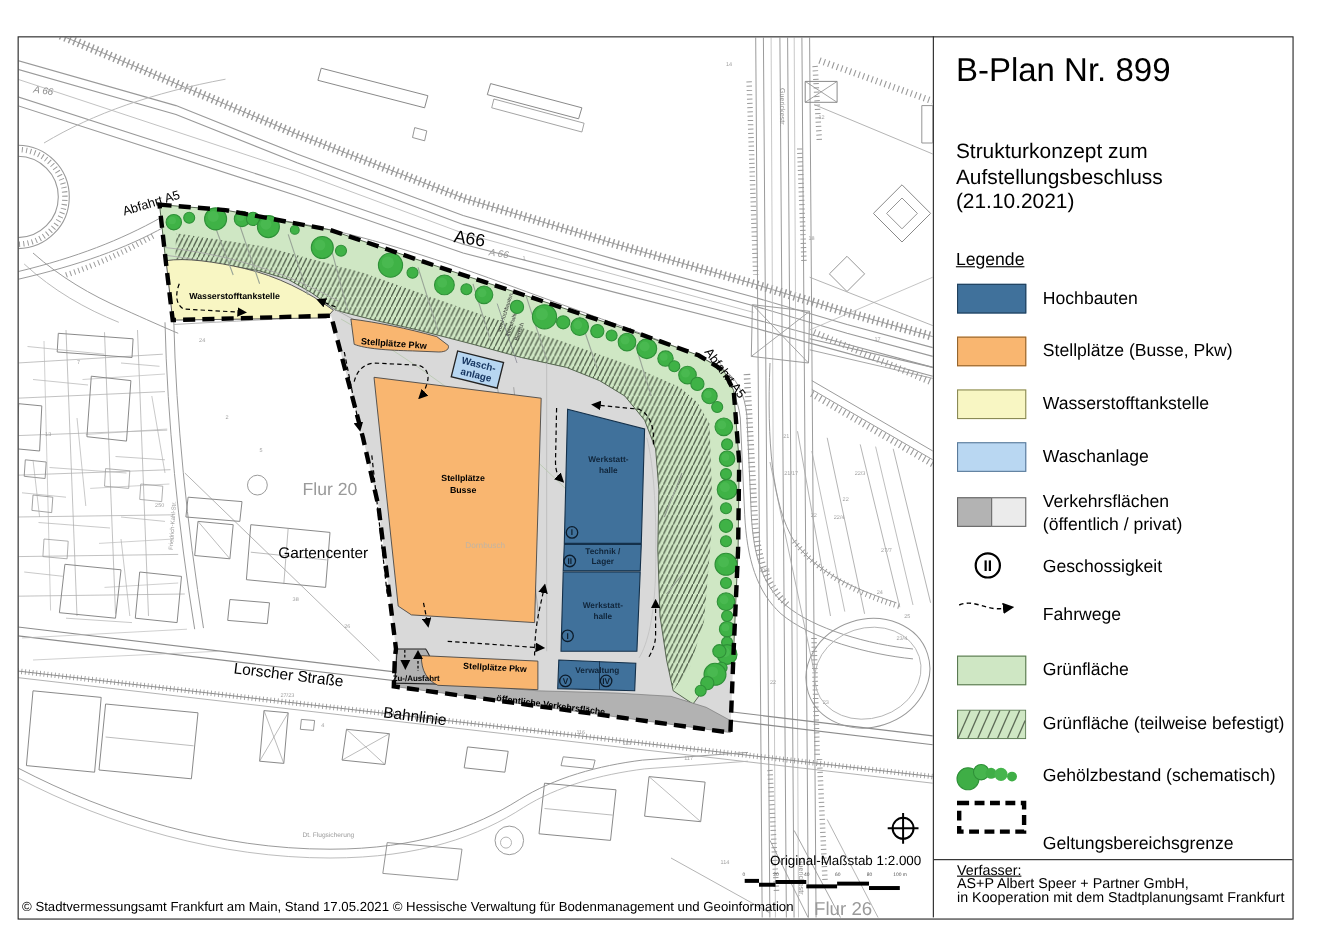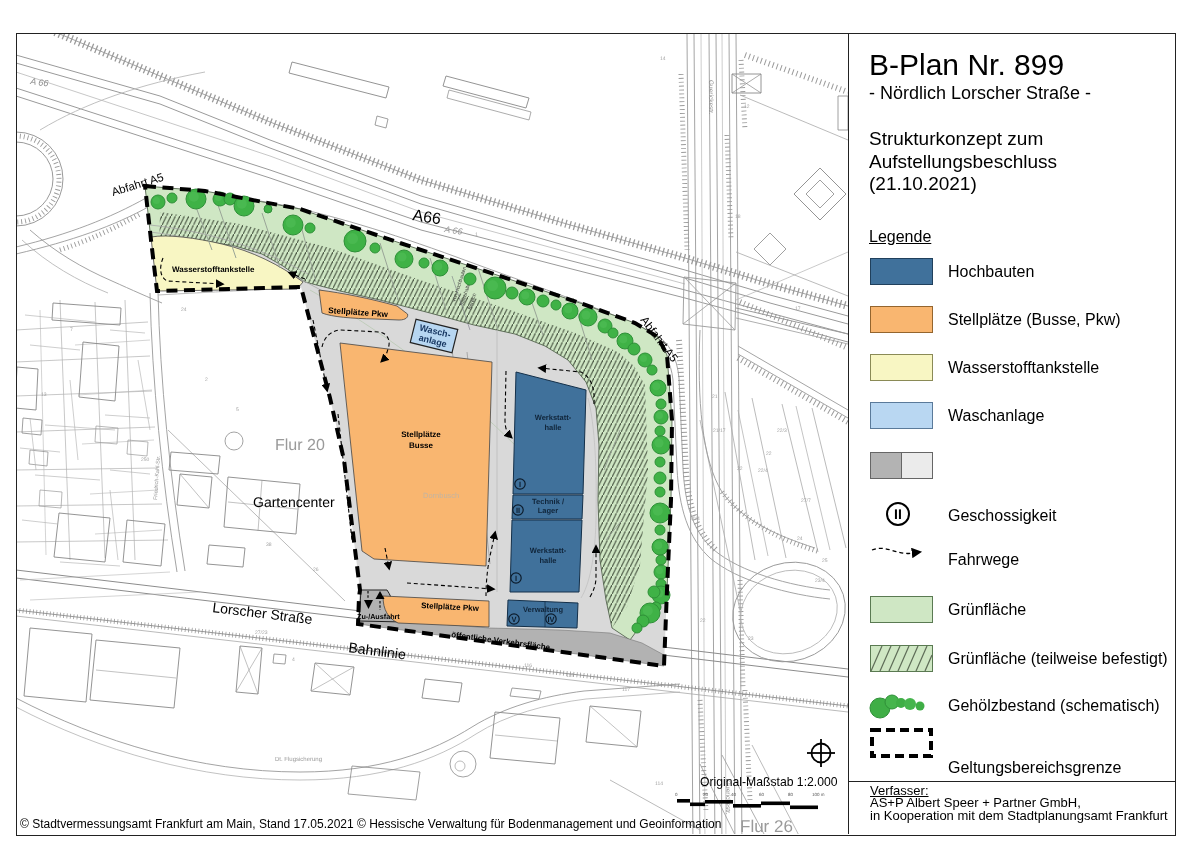--- a/index.html
+++ b/index.html
@@ -469,40 +469,40 @@
 </svg>
 
 <div style="position:absolute;left:16px;top:33px;width:1158px;height:801px;border:1px solid #222;"></div>
 
 <div style="position:absolute;left:848px;top:33px;width:1px;height:801px;background:#222;"></div>
 
 <div style="position:absolute;left:849px;top:781px;width:326px;height:1px;background:#222;"></div>
 
 <div class="pnl" style="left:869px;top:48px;font-size:30px;">B-Plan Nr. 899</div>
 
-<div class="pnl" style="left:869px;top:83px;font-size:18px;">- Nördlich Lorscher Straße -</div>
 
 <div class="pnl" style="left:869px;top:128px;font-size:19px;line-height:22.6px;">Strukturkonzept zum<br>Aufstellungsbeschluss<br>(21.10.2021)</div>
 
 <div class="pnl" style="left:869px;top:228px;font-size:16px;text-decoration:underline;">Legende</div>
 
 <div class="pnl" style="left:870px;top:258px;width:61px;height:25px;background:#40719b;border:1px solid #20405c;"></div>
 <div class="pnl" style="left:948px;top:263px;font-size:16px;">Hochbauten</div>
 
 <div class="pnl" style="left:870px;top:306px;width:61px;height:25px;background:#f9b670;border:1px solid #94652e;"></div>
 <div class="pnl" style="left:948px;top:311px;font-size:16px;">Stellplätze (Busse, Pkw)</div>
 
 <div class="pnl" style="left:870px;top:354px;width:61px;height:25px;background:#f8f6c3;border:1px solid #8a8a56;"></div>
 <div class="pnl" style="left:948px;top:359px;font-size:16px;">Wasserstofftankstelle</div>
 
 <div class="pnl" style="left:870px;top:402px;width:61px;height:25px;background:#b9d7f2;border:1px solid #5a7a9a;"></div>
 <div class="pnl" style="left:948px;top:407px;font-size:16px;">Waschanlage</div>
 
 <div class="pnl" style="left:870px;top:452px;width:30px;height:25px;background:#b3b3b3;border:1px solid #666;"></div>
 <div class="pnl" style="left:901px;top:452px;width:30px;height:25px;background:#ebebeb;border:1px solid #666;"></div>
+<div class="pnl" style="left:948px;top:446px;font-size:16px;line-height:21px;">Verkehrsflächen<br>(öffentlich / privat)</div>
 
 <svg class="pnl" style="left:884px;top:500px;" width="30" height="30">
       <circle cx="14" cy="14" r="11" fill="none" stroke="#000" stroke-width="2"></circle>
       <text x="14" y="19" font-size="14" font-weight="bold" text-anchor="middle">II</text>
     </svg>
 <div class="pnl" style="left:948px;top:507px;font-size:16px;">Geschossigkeit</div>
 
 <svg class="pnl" style="left:868px;top:540px;" width="70" height="30">
       <defs>
         <marker id="larr" viewBox="0 0 10 10" refX="8" refY="5" markerWidth="8" markerHeight="8" orient="auto-start-reverse">

